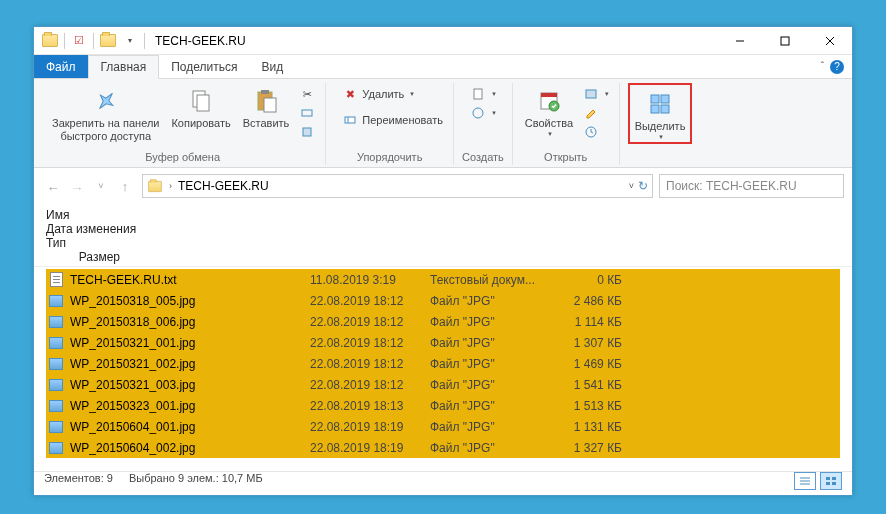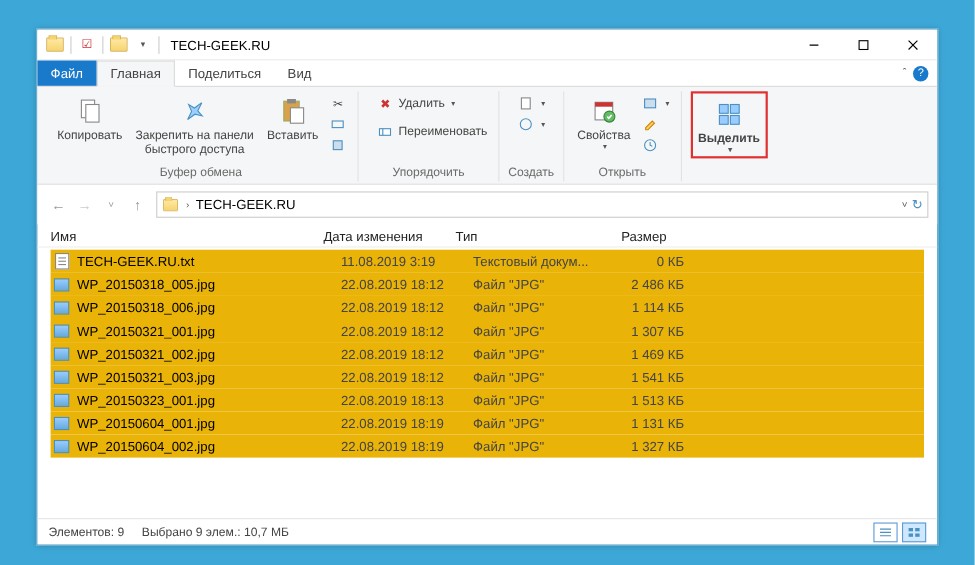--- a/index.html
+++ b/index.html
@@ -33,34 +33,34 @@
 .rcol { display:flex; flex-direction:column; gap:1px; justify-content:flex-start; padding-top:2px;}
 .dd-arrow { font-size:7px; color:#555; margin-left:2px;}
 .highlight-box { border: 2px solid #e03030; padding: 1px; }
 .addrbar { display:flex; align-items:center; gap:6px; padding:6px 8px; background:#fff; }
 .nav-arrows { display:flex; gap:2px; align-items:center; color:#999;}
 .nav-arrow { width:22px; height:22px; display:flex; align-items:center; justify-content:center; font-size:13px;}
 .addr-box { flex:1; border:1px solid #ccc; height:24px; display:flex; align-items:center; padding:0 4px; gap:4px; font-size:12px;}
 .addr-seg { display:flex; align-items:center; gap:2px;}
 .addr-chev { font-size:9px; color:#555; padding:0 2px;}
 .search-box { width:185px; border:1px solid #ccc; height:24px; display:flex; align-items:center; padding:0 6px; font-size:12px; color:#888; gap:4px;}
-.columns { display:flex; padding:4px 12px 2px; font-size:12px; color:#222; border-bottom:1px solid #eee; }
+.columns { display:flex; padding:4px 12px 2px; font-size:12px; color:#222; border-bottom:1px solid #eee;flex-direction:column; }
 .col-name { width:248px;}
 .col-date { width:120px;}
 .col-type { width:118px;}
 .col-size { width:90px; text-align:right; padding-right:16px;}
 .filelist { flex:1; overflow:hidden; padding: 2px 12px;}
 .row { display:flex; align-items:center; font-size:12px; height:21px; padding:0 2px; }
 .row.sel { background:#eab308; }
 .row .fico { width:16px; height:16px; margin-right:6px; display:flex; align-items:center; justify-content:center;}
 .row .c-name { width:240px; white-space:nowrap; overflow:hidden;}
 .row .c-date { width:120px; color:#444;}
 .row .c-type { width:118px; color:#444; white-space:nowrap; overflow:hidden;}
 .row .c-size { width:90px; text-align:right; color:#444; padding-right:16px;}
-.statusbar { height:24px; border-top:1px solid #e5e5e5; display:flex; align-items:center; font-size:11px; color:#444; padding:0 10px; gap:16px;}
+.statusbar { height:24px; border-top:1px solid #e5e5e5; display:flex; font-size:11px; color:#444; padding:0 10px; gap:16px;}
 .status-right { margin-left:auto; display:flex; gap:4px;}
 .view-btn { width:22px; height:18px; border:1px solid #5a9bd5; display:flex; align-items:center; justify-content:center;}
 .view-btn.active { background:#cde8ff;}
 .txt-ico { width:13px; height:15px; background:#fff; border:1px solid #888; position:relative;}
 .txt-ico::after { content:""; position:absolute; top:3px; left:2px; right:2px; height:1px; background:#888; box-shadow:0 3px 0 #888, 0 6px 0 #888;}
 .img-ico { width:14px; height:12px; background:linear-gradient(#9cf,#6ad); border:1px solid #4a90c0;}
 svg { display:block; }
 </style>
 </head>
 <body>
@@ -111,35 +111,35 @@
       <span style="font-size:10px;color:#555;">ˆ</span>
       <span class="help-ico">?</span>
     </div>
   </div>
 
   <div class="ribbon">
     <div class="rgroup">
       <div class="rgroup-body">
         <div class="rbtn-big">
           <span class="ico">
+              <svg width="24" height="24" viewBox="0 0 24 24">
+                <path d="M12 2 L14 10 L20 11 L14 14 L12 22 L10 14 L4 11 L10 10 Z" fill="#9ad0ff" stroke="#4a90c0" transform="rotate(40 12 12)"></path>
+              </svg>
+            </span>
+          <span style="white-space:pre-line;">Закрепить на панели
+быстрого доступа</span>
+        </div>
+        <div class="rbtn-big">
+          <span class="ico">
               <svg width="26" height="26" viewBox="0 0 26 26">
                 <rect x="5" y="3" width="12" height="16" fill="#fff" stroke="#888"></rect>
                 <rect x="9" y="7" width="12" height="16" fill="#fff" stroke="#888"></rect>
               </svg>
             </span>
           <span>Копировать</span>
-        </div>
-        <div class="rbtn-big">
-          <span class="ico">
-              <svg width="24" height="24" viewBox="0 0 24 24">
-                <path d="M12 2 L14 10 L20 11 L14 14 L12 22 L10 14 L4 11 L10 10 Z" fill="#9ad0ff" stroke="#4a90c0" transform="rotate(40 12 12)"></path>
-              </svg>
-            </span>
-          <span style="white-space:pre-line;">Закрепить на панели
-быстрого доступа</span>
         </div>
         <div class="rbtn-big">
           <span class="ico">
               <svg width="26" height="26" viewBox="0 0 26 26">
                 <rect x="5" y="4" width="14" height="18" fill="#d9a24a" stroke="#9a6"></rect>
                 <rect x="8" y="2" width="8" height="4" fill="#888"></rect>
                 <rect x="11" y="10" width="12" height="14" fill="#fff" stroke="#888"></rect>
               </svg>
             </span>
           <span>Вставить</span>
@@ -250,21 +250,21 @@
                   <circle cx="7" cy="7" r="5" fill="none" stroke="#4a90c0"></circle>
                   <path d="M7 4 L7 7 L9 8" stroke="#4a90c0" fill="none"></path>
                 </svg>
               </span>
             </div>
         </div>
       </div>
       <div class="rgroup-label">Открыть</div>
     </div>
 
-    <div class="rgroup" style="border-right:none;font-weight:bold;">
+    <div class="rgroup" style="border-right:none;">
       <div class="highlight-box">
         <div class="rbtn-big">
           <span class="ico">
               <svg width="26" height="26" viewBox="0 0 26 26">
                 <rect x="4" y="4" width="8" height="8" fill="#9cf" stroke="#4a90c0"></rect>
                 <rect x="14" y="4" width="8" height="8" fill="#9cf" stroke="#4a90c0"></rect>
                 <rect x="4" y="14" width="8" height="8" fill="#9cf" stroke="#4a90c0"></rect>
                 <rect x="14" y="14" width="8" height="8" fill="#9cf" stroke="#4a90c0"></rect>
               </svg>
             </span>
@@ -284,20 +284,23 @@
       <span class="nav-arrow">↑</span>
     </div>
     <div class="addr-box">
       <span class="folder-ico" style="transform:scale(0.85);"></span>
       <span class="addr-chev">›</span>
       <span class="addr-seg">TECH-GEEK.RU</span>
       <span style="flex:1"></span>
       <span style="font-size:9px;color:#555;">˅</span>
       <span style="color:#4a90c0;">↻</span>
     </div>
+    <div class="search-box">
+      <span>Поиск: TECH-GEEK.RU</span>
+    </div>
   </div>
 
   <div class="columns">
     <div class="col-name">Имя</div>
     <div class="col-date">Дата изменения</div>
     <div class="col-type">Тип</div>
     <div class="col-size">Размер</div>
   </div>
 
   <div class="filelist" id="filelist">

